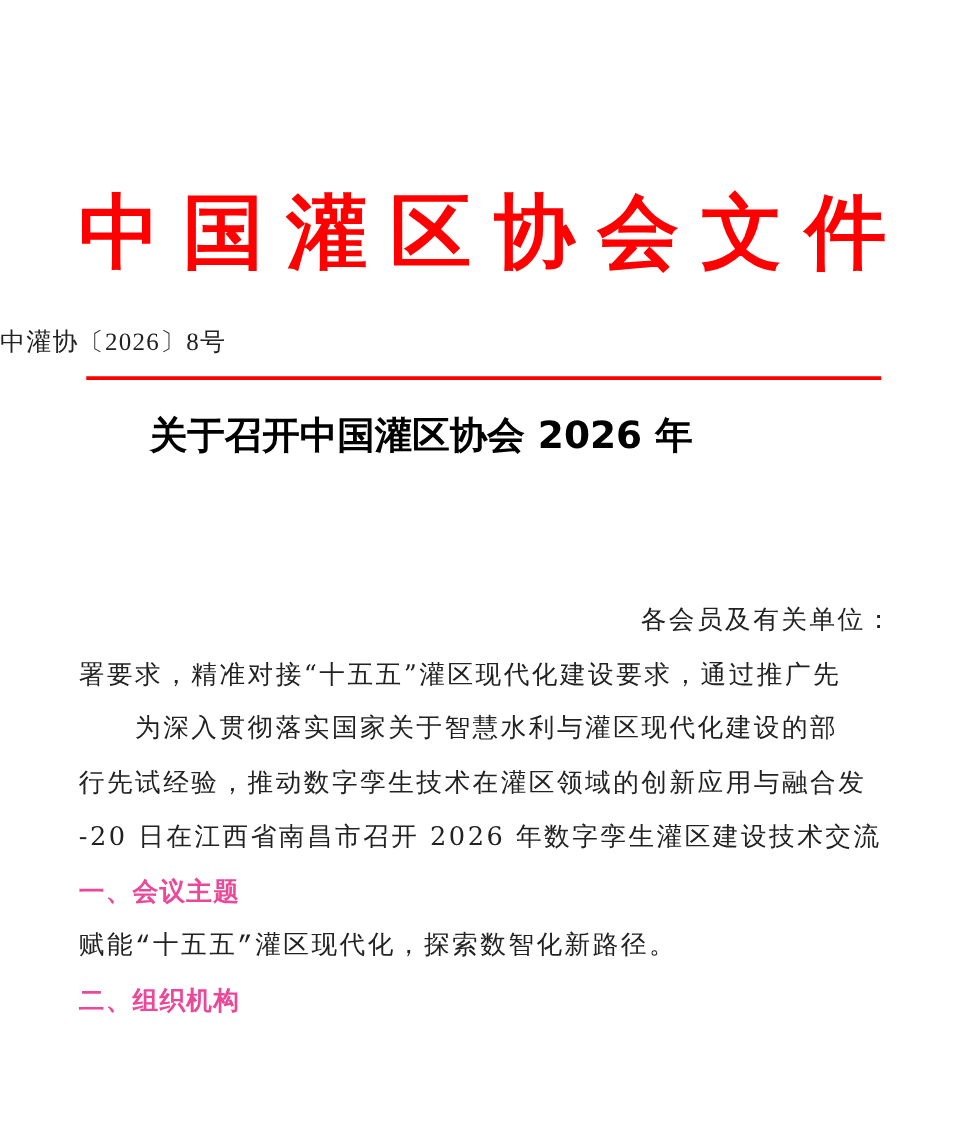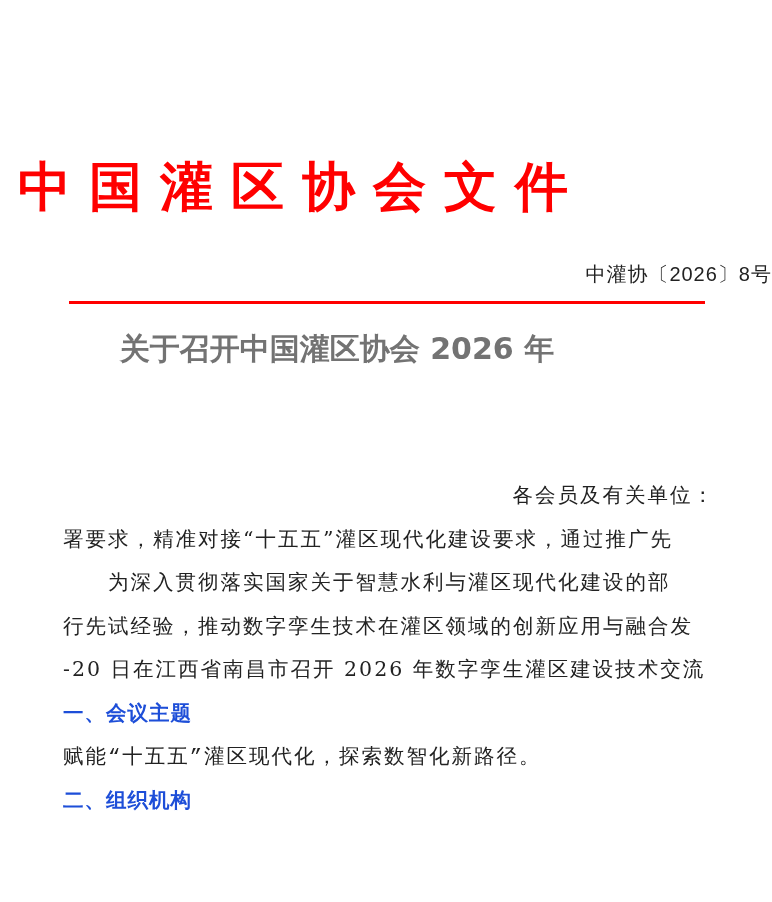--- a/index.html
+++ b/index.html
@@ -20,36 +20,37 @@
       left: 0; top: 0;
       width: 772px;
       height: 902px;
       background: #ffffff;
     }
     .masthead {
       position: absolute;
       left: 0;
       top: 150px;
       width: 772px;
+      text-align: center;
       font-family: "DejaVu Serif", "Liberation Serif", serif;
       font-weight: bold;
-      font-size: 53px;
+      font-size: 65px;
       line-height: 72px;
       letter-spacing: 18px;
       text-indent: 18px;
       color: #ff0000;
       white-space: nowrap;
     }
     .doc-number {
       position: absolute;
       left: 0;
       top: 260px;
       width: 772px;
-      text-align: right;
-      font-family: Liberation Sans, sans-serif;
+      text-align: left;
+      font-family: Liberation Serif, serif;
       font-size: 20px;
       line-height: 28px;
       letter-spacing: 1px;
       color: #222222;
       white-space: nowrap;
     }
     .red-rule {
       position: absolute;
       left: 69px;
       top: 301px;
@@ -60,21 +61,21 @@
     .subject {
       position: absolute;
       left: 0;
       top: 326px;
       width: 674px;
       text-align: center;
       font-family: "DejaVu Sans", "Liberation Sans", sans-serif;
       font-weight: bold;
       font-size: 30px;
       line-height: 45px;
-      color: #737373;
+      color: #000000;
     }
     .subject .line {
       display: block;
       white-space: nowrap;
     }
     .body-text {
       position: absolute;
       left: 63px;
       top: 474px;
       width: 652px;
@@ -99,21 +100,21 @@
     }
     .indent {
       padding-left: 45px;
     }
     .heading {
       font-family: "DejaVu Sans", "Liberation Sans", sans-serif;
       font-weight: bold;
       padding-left: 45px;
       letter-spacing: 1px;
       white-space: nowrap;
-      color: #1d4ed8;
+      color: #ec4899;
     }
     .content-line {
       padding-left: 45px;
       white-space: nowrap;
       font-family: Liberation Mono, monospace;
     }
   </style>
 </head>
 <body>
 

